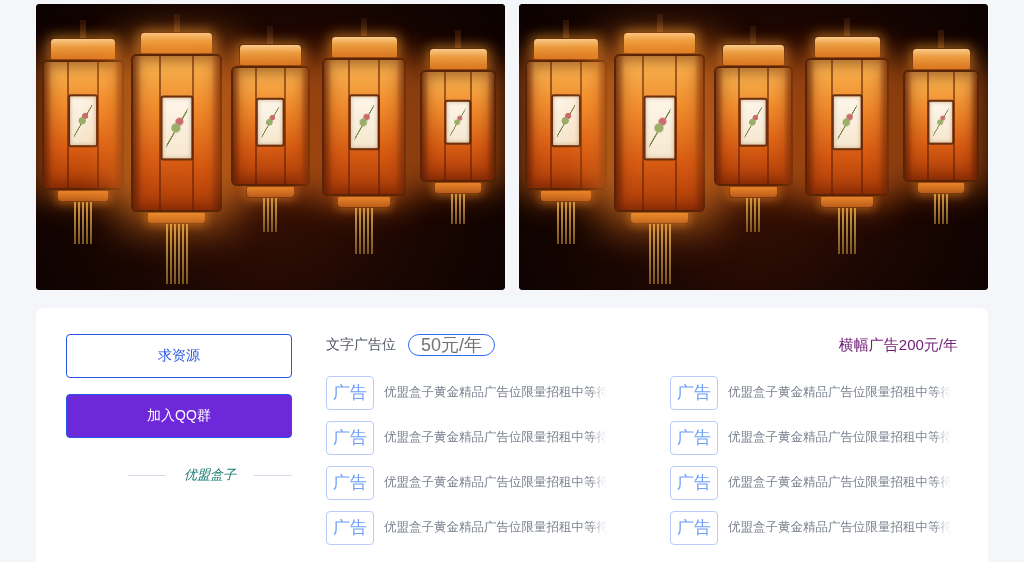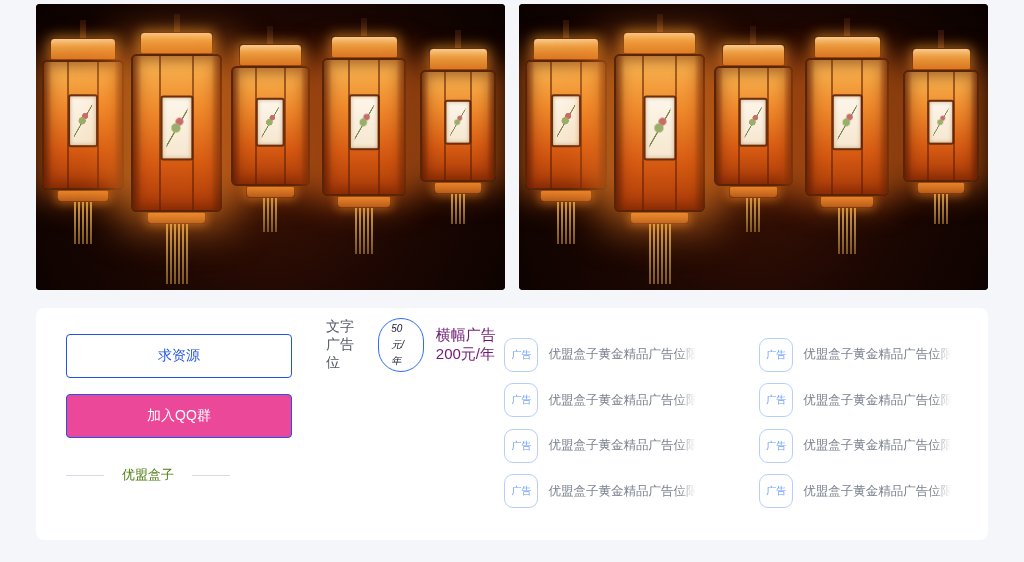--- a/index.html
+++ b/index.html
@@ -177,65 +177,65 @@
       justify-content: center;
       border: 1px solid #2354e6;
       color: #2354e6;
       border-radius: 4px;
       background: #fff;
       font-size: 14px;
       cursor: pointer;
       user-select: none;
     }
     .side-btn.filled {
-      background: #ec4899;
+      background: #6d28d9;
       color: #fff;
       border-color: #2354e6;
     }
     .side-divider {
       height: 42px;
       display: flex;
       align-items: center;
-      justify-content: flex-start;
+      justify-content: flex-end;
       gap: 18px;
-      color: #4d7c0f;
+      color: #0f766e;
       font-size: 13px;
+      font-style: italic;
     }
     .side-divider::before,
     .side-divider::after {
       content: '';
       flex: 0 0 38px;
       height: 1px;
       background: #d5dbe6;
     }
     .main {
       flex: 1;
       display: flex;
-      flex-direction: row;
+      flex-direction: column;
       justify-content: flex-end;
     }
     .main-header {
       display: flex;
       align-items: center;
       gap: 12px;
       margin-bottom: 12px;
       height: 26px;
     }
     .title-text {
       color: #525866;
       font-size: 14px;
     }
     .price-pill {
       border: 1px solid #2f6df6;
-      color: #0f172a;
+      color: #737373;
       border-radius: 999px;
       padding: 2px 12px;
-      font-size: 10px;
+      font-size: 18px;
       line-height: 16px;
-      font-style: italic;
     }
     .banner-price {
       margin-left: auto;
       color: #701a75;
       font-size: 15px;
     }
     .ad-grid {
       display: grid;
       grid-template-columns: 1fr 1fr;
       column-gap: 56px;
@@ -246,22 +246,22 @@
       align-items: center;
       gap: 10px;
       height: 45px;
       cursor: pointer;
       overflow: hidden;
     }
     .ad-tag {
       flex-shrink: 0;
       border: 1px solid #b8cdfb;
       color: #6ea0fa;
-      border-radius: 9px;
-      font-size: 10px;
+      border-radius: 4px;
+      font-size: 17px;
       padding: 9px 6px;
       line-height: 14px;
     }
     .ad-text {
       flex: 1;
       white-space: nowrap;
       overflow: hidden;
       color: #7b828f;
       font-size: 12.5px;
       position: relative;

